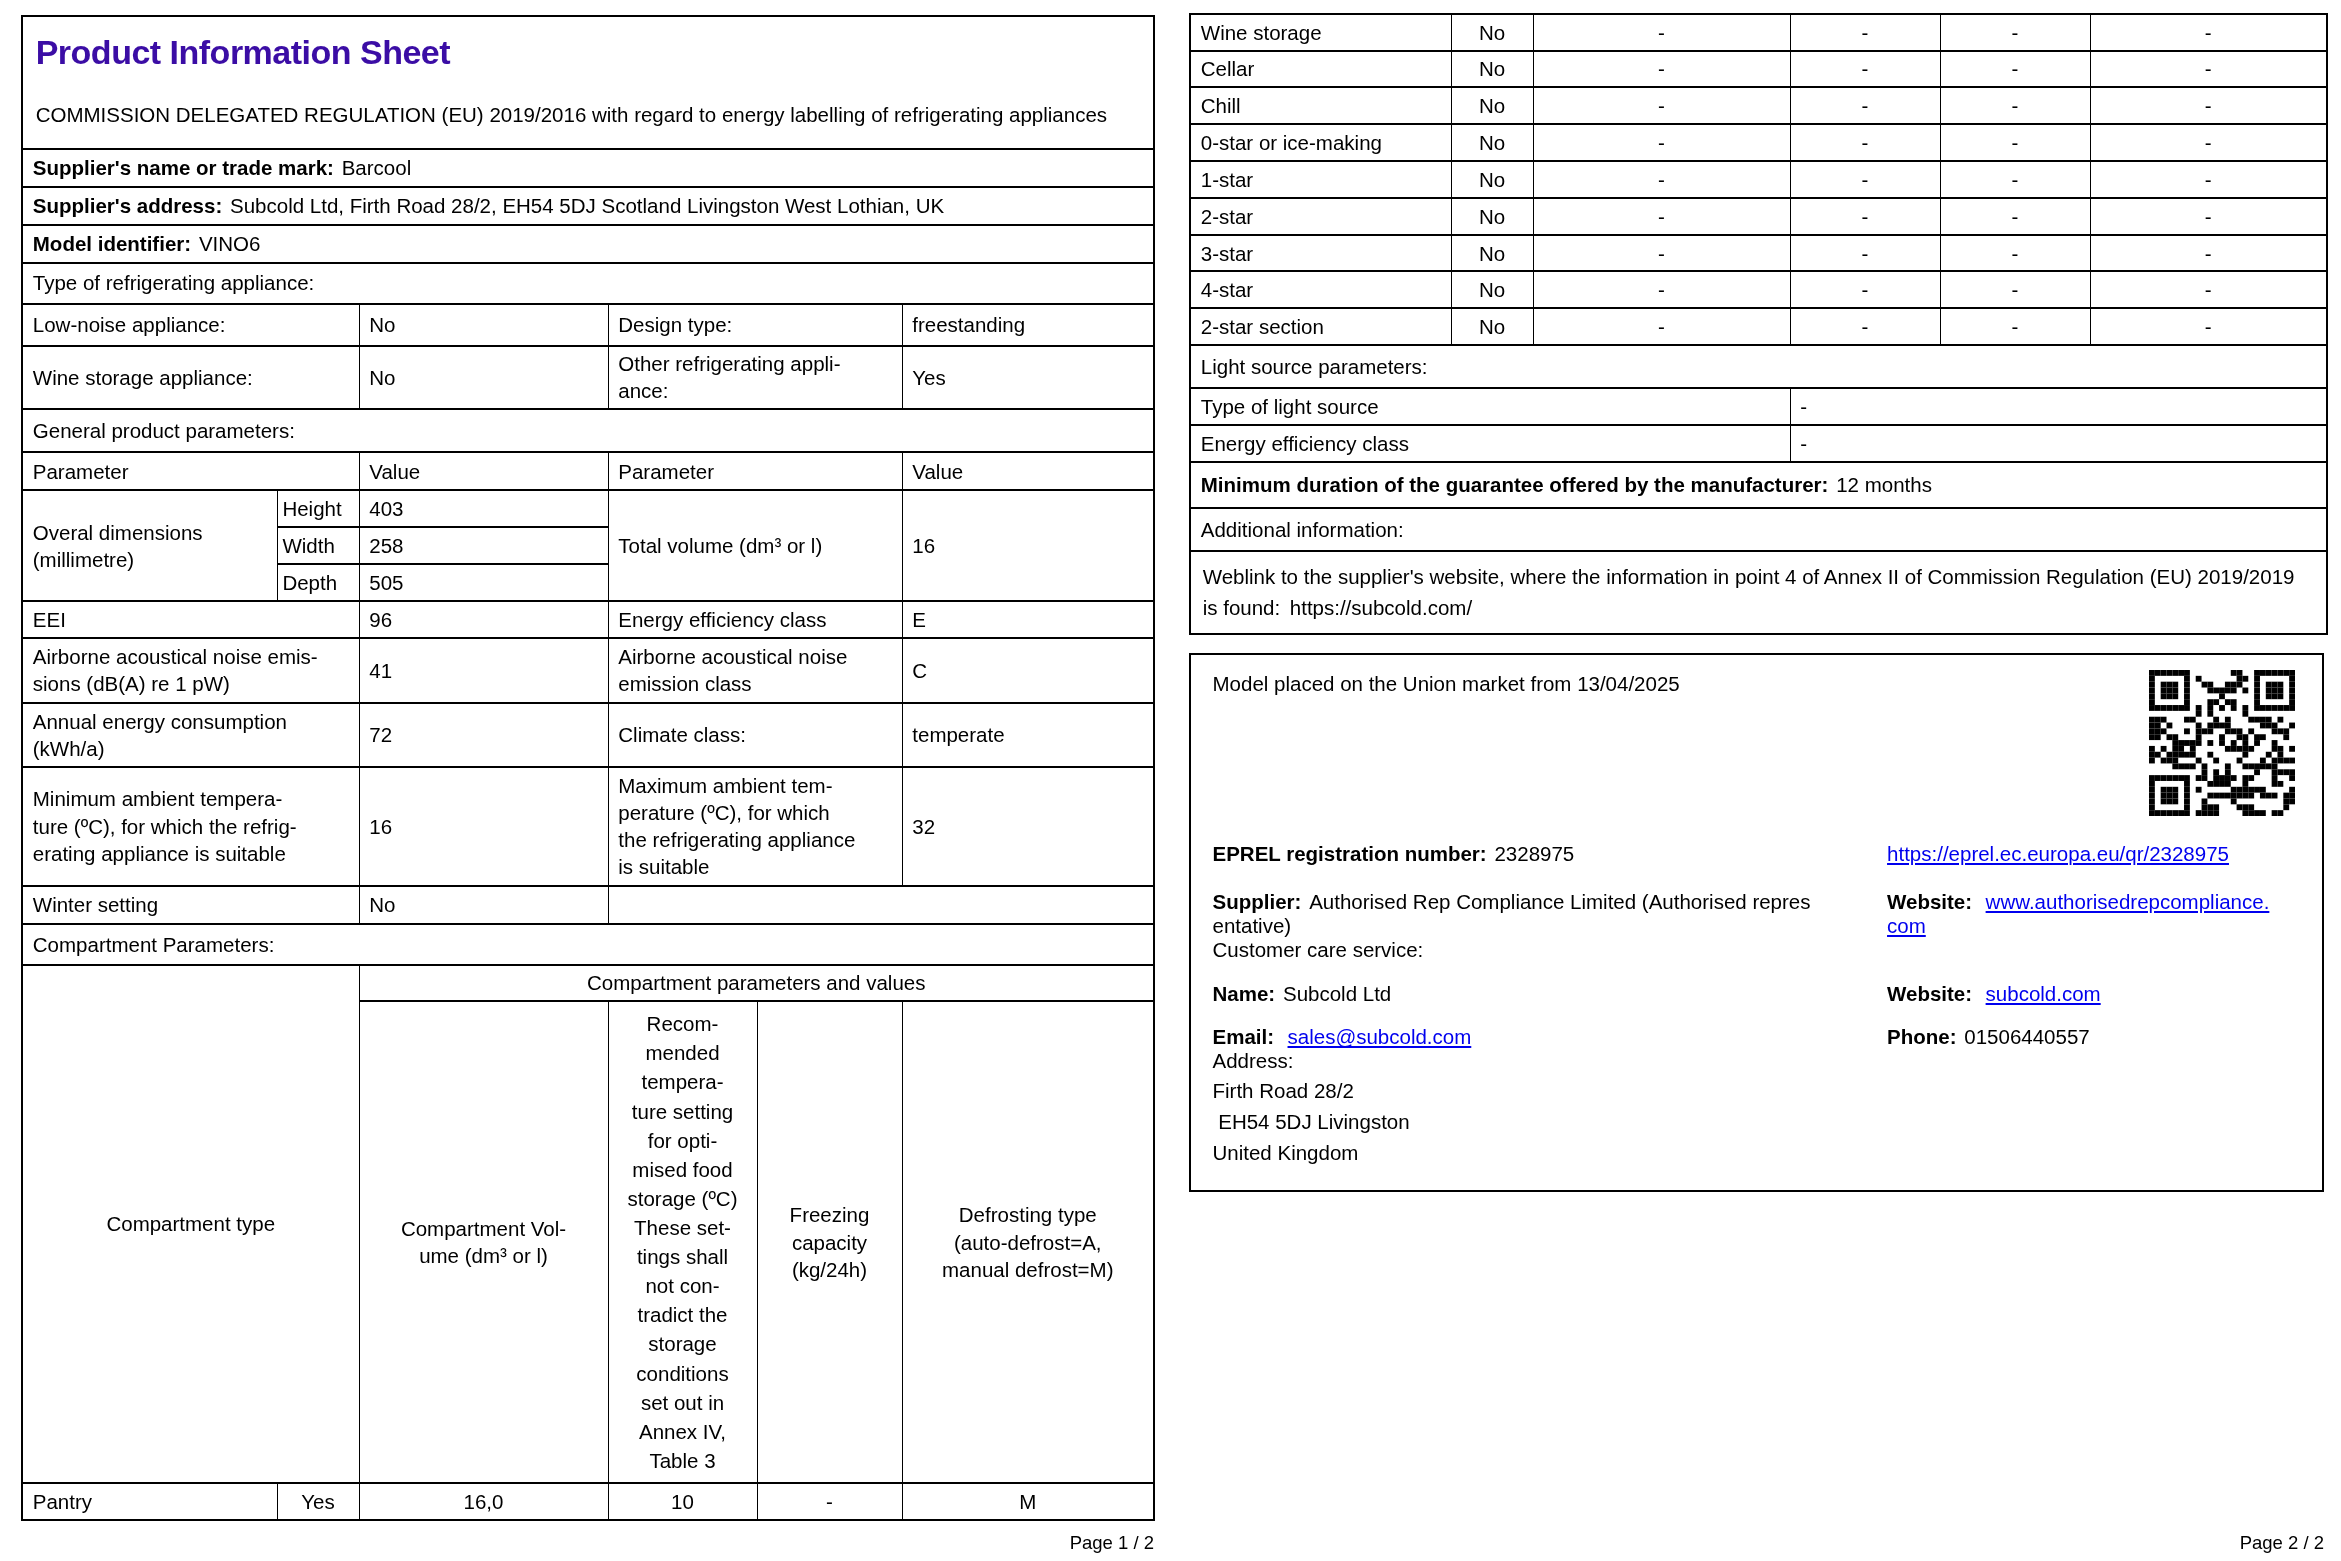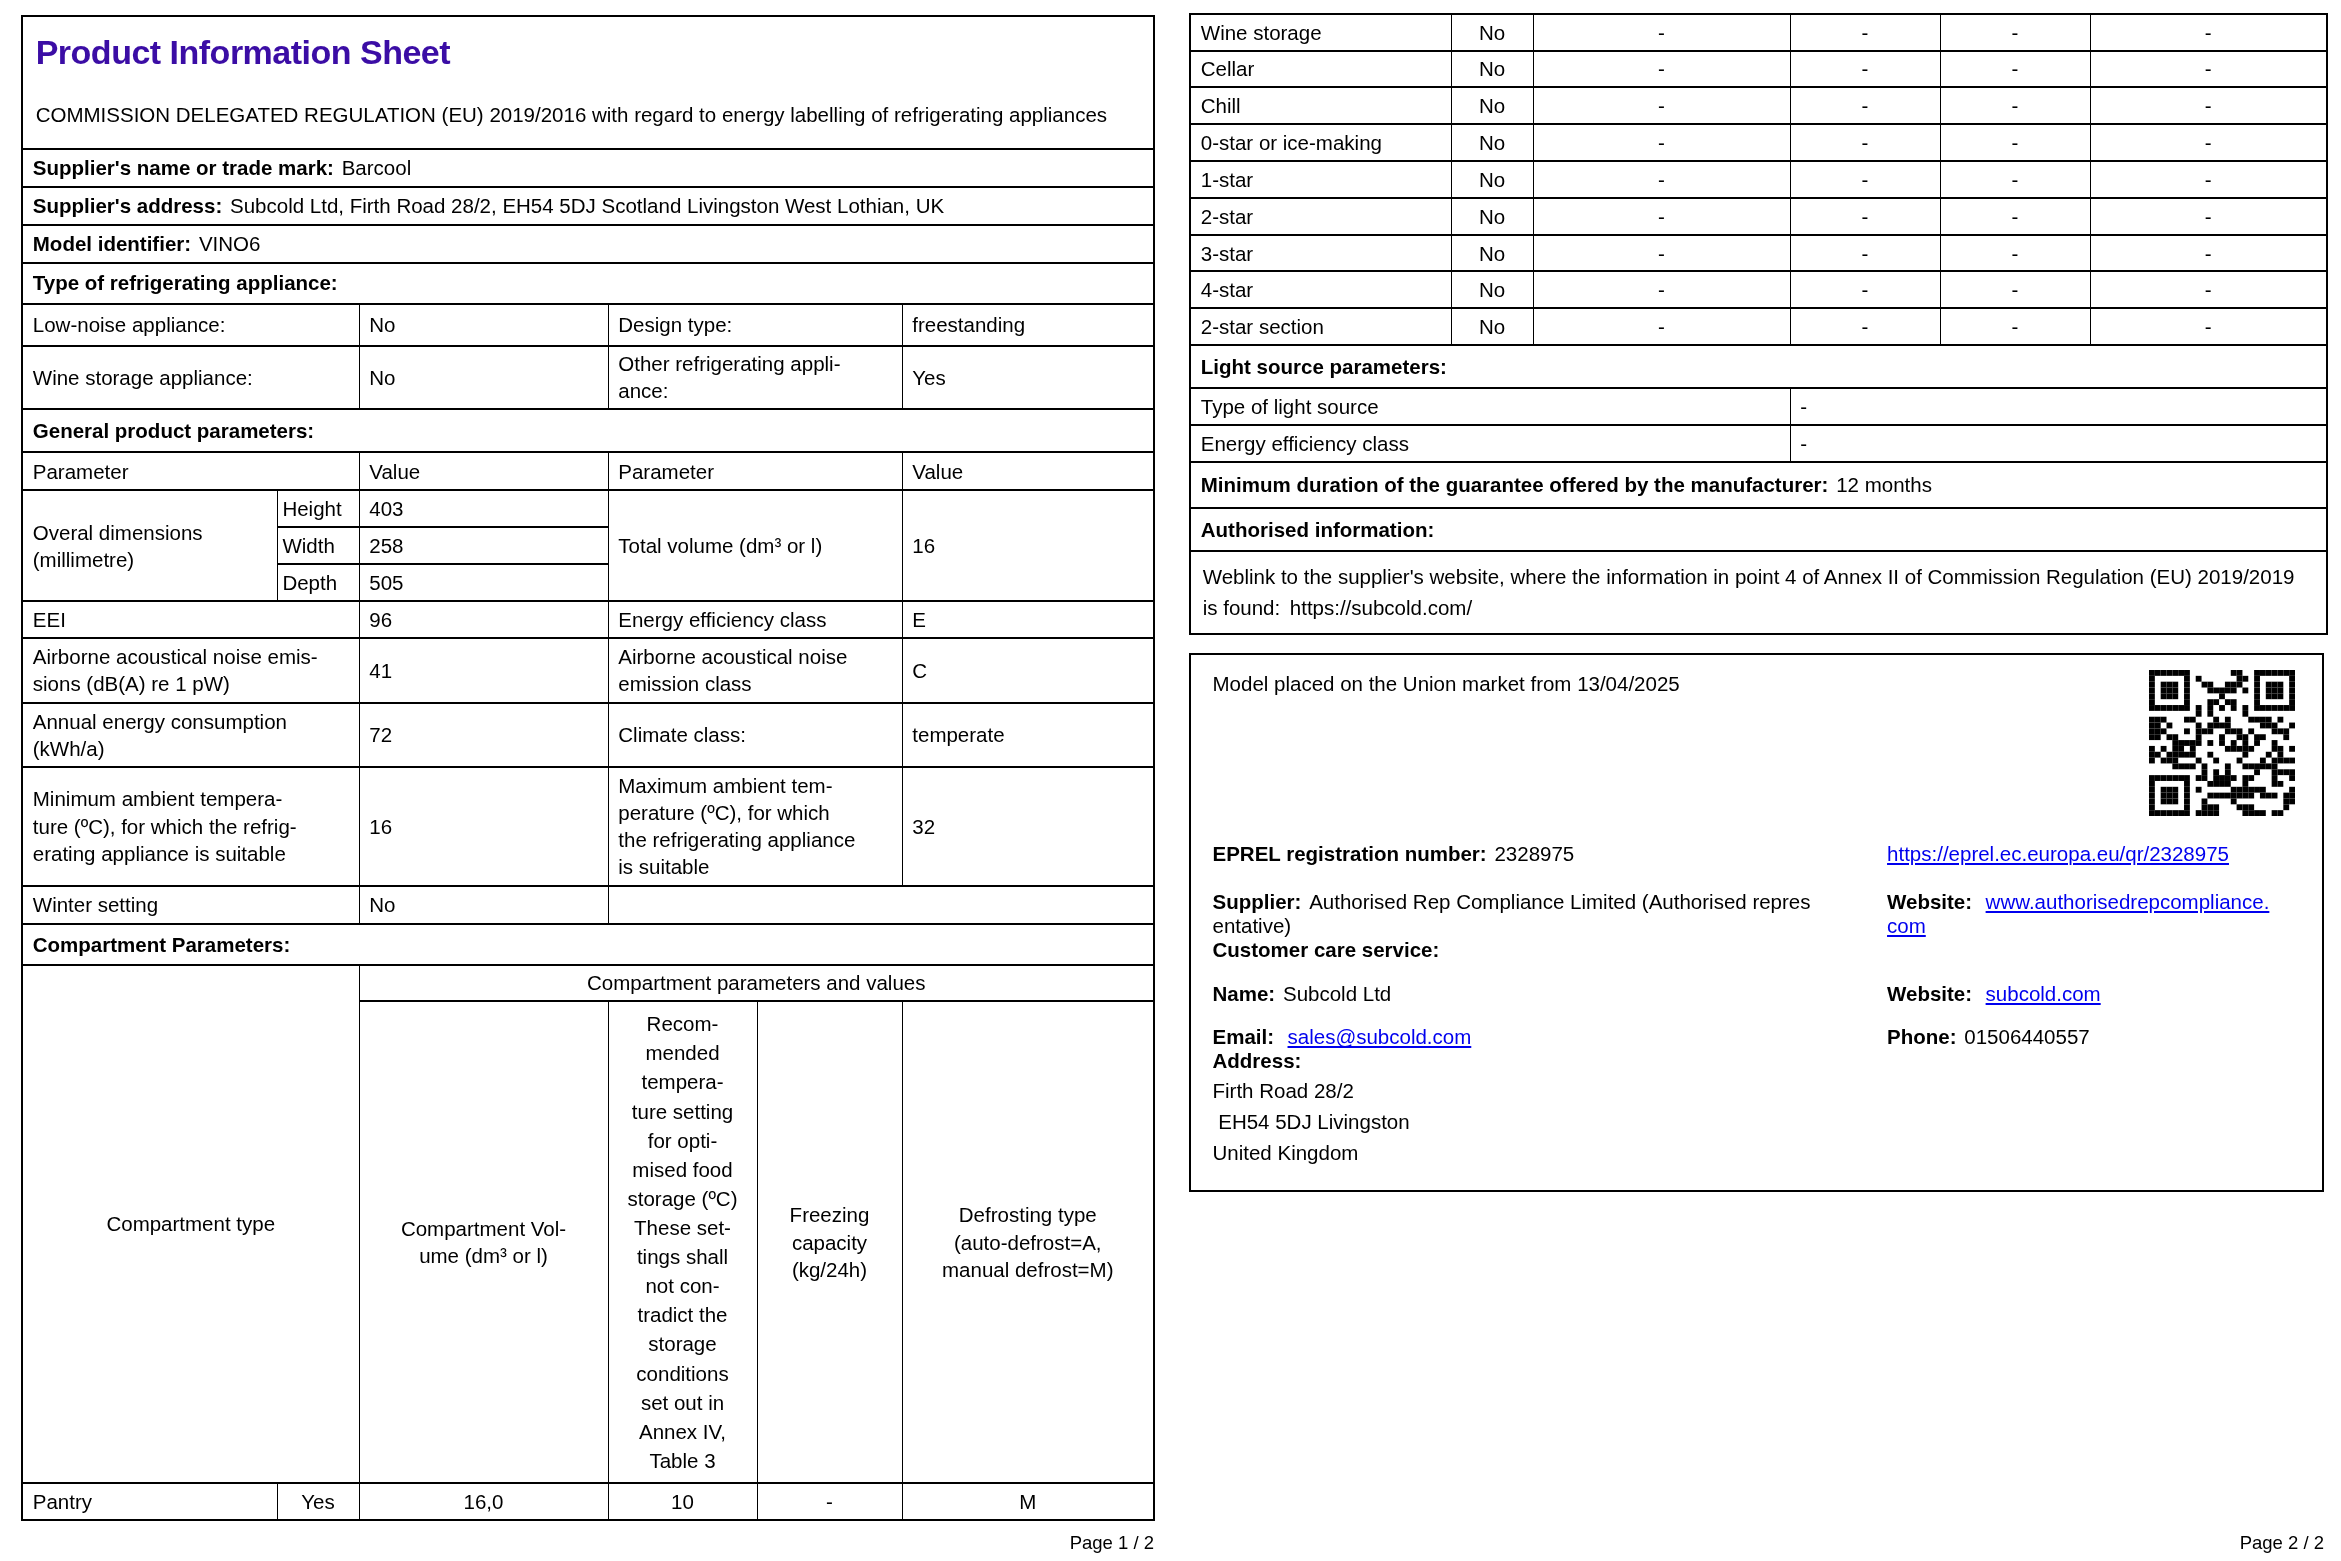--- a/index.html
+++ b/index.html
@@ -15,21 +15,21 @@
   table{border-collapse:collapse;width:100%;table-layout:fixed;font-size:20.5px;line-height:1.32;}
   td{border-top:2px solid #000;border-bottom:2px solid #000;border-left:1px solid #000;border-right:1px solid #000;
      padding:3.9px 9.8px;vertical-align:middle;overflow:hidden;}
   .t1,.t2{border:2px solid #000;}
 
   .titlecell{padding:13.7px 12.7px 16.6px 12.7px;}
   h1{margin:0 0 25px 0;font-size:34px;font-weight:bold;color:var(--title-color,#3b0da5);letter-spacing:-0.5px;}
   .sub{margin:0;font-size:20.5px;line-height:1.5;}
 
   b{font-weight:bold;}
-  .bold{font-weight:bold;border-radius:16px;}
+  .bold{font-weight:normal;border-radius:16px;}
   .v{margin-left:7.8px;}
   .pre{white-space:pre-line;}
   .prew{white-space:pre-wrap;}
   .ctr{text-align:center;}
   .tall-temp{line-height:1.42;text-align:center;padding:6.8px 2.9px;}
 
   
   .h70{height:34px}.h71{height:35px}.h72{height:35px}.h74{height:36px}.h78{height:38px}
   .h84{height:41px}.h86{height:42px}.h88{height:43px}.h92{height:38px}.h95{height:46px}
   .h118{height:58px}.h130{height:63px}.h134{height:65px}.h244{height:119px}
@@ -309,21 +309,21 @@
       <tr class="h70">
         <td colspan="3">Energy efficiency class</td>
         <td colspan="3">-</td>
       </tr>
       <tr class="h95">
         <td colspan="6">
           <b>Minimum duration of the guarantee offered by the manufacturer:</b><span class="v">12 months</span>
         </td>
       </tr>
       <tr class="h88">
-        <td colspan="6" class="bold">Authorised information:</td>
+        <td colspan="6" class="bold">Additional information:</td>
       </tr>
       <tr>
         <td colspan="6" class="weblink-cell">
           <span>Weblink to the supplier's website, where the information in point 4 of Annex II of Commission Regulation (EU) 2019/2019 is found:</span>
           <span class="v" style="margin-left:3.9px">https://subcold.com/</span>
         </td>
       </tr>
     </tbody>
   </table>
 

